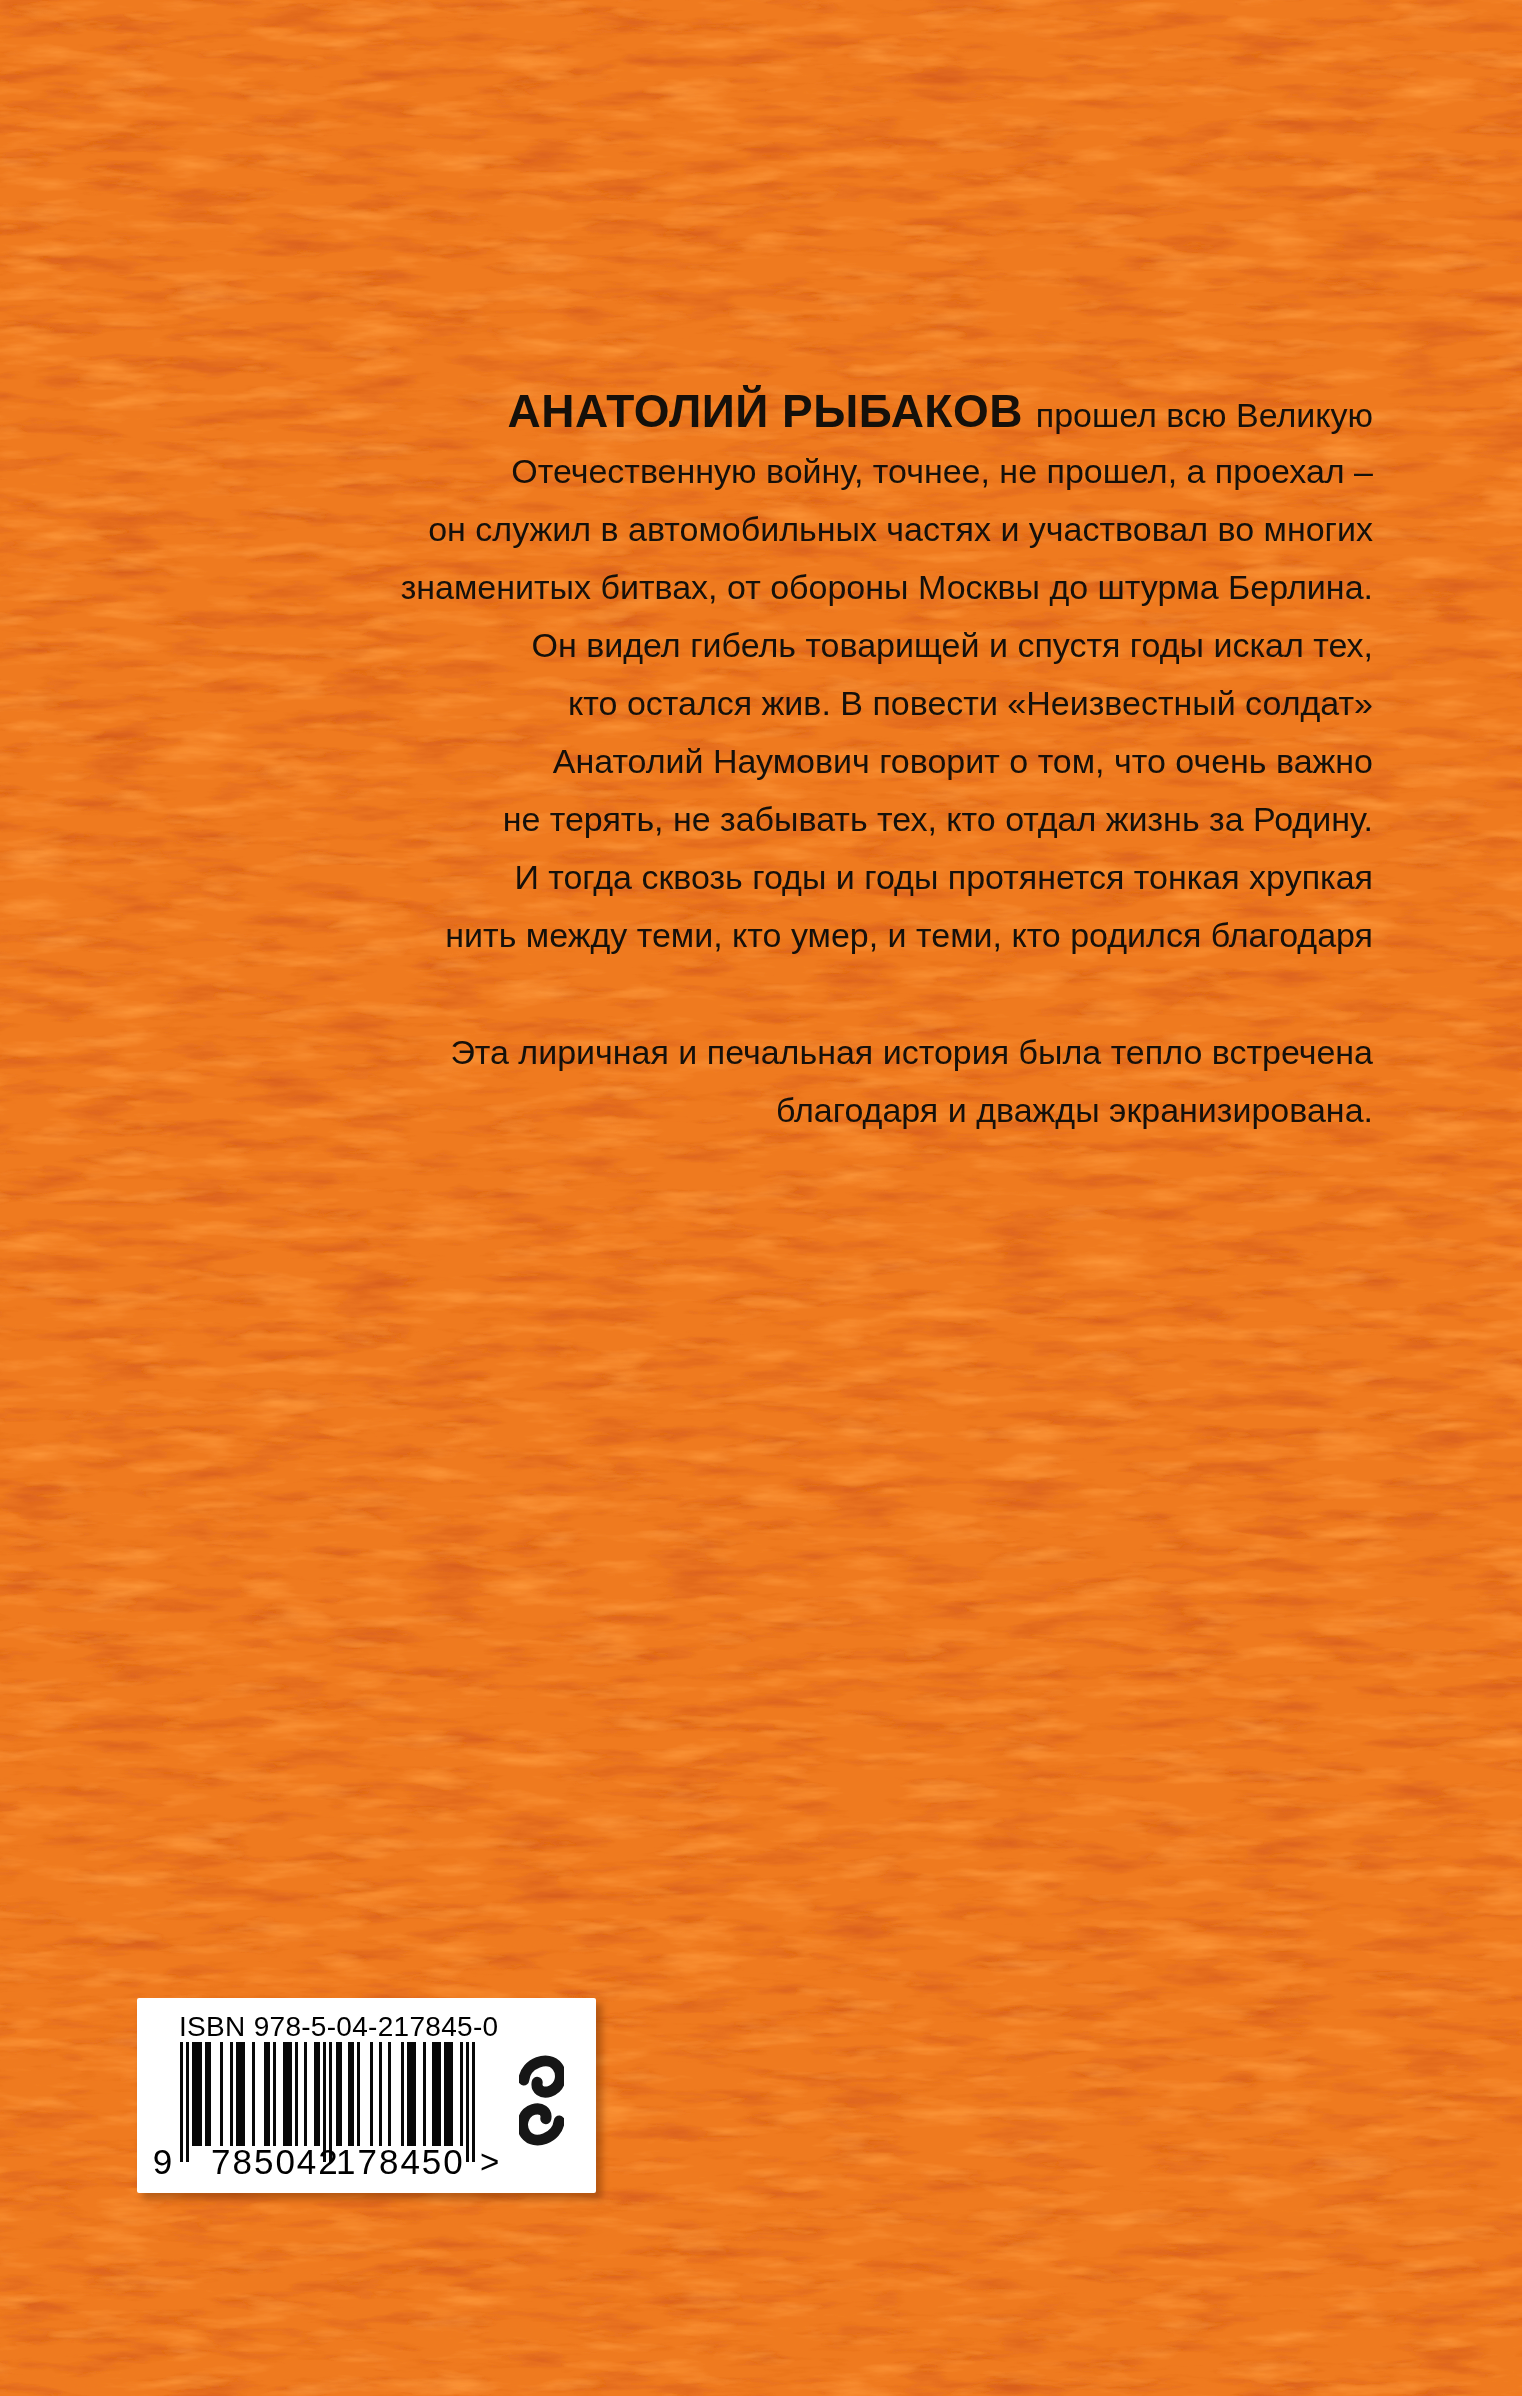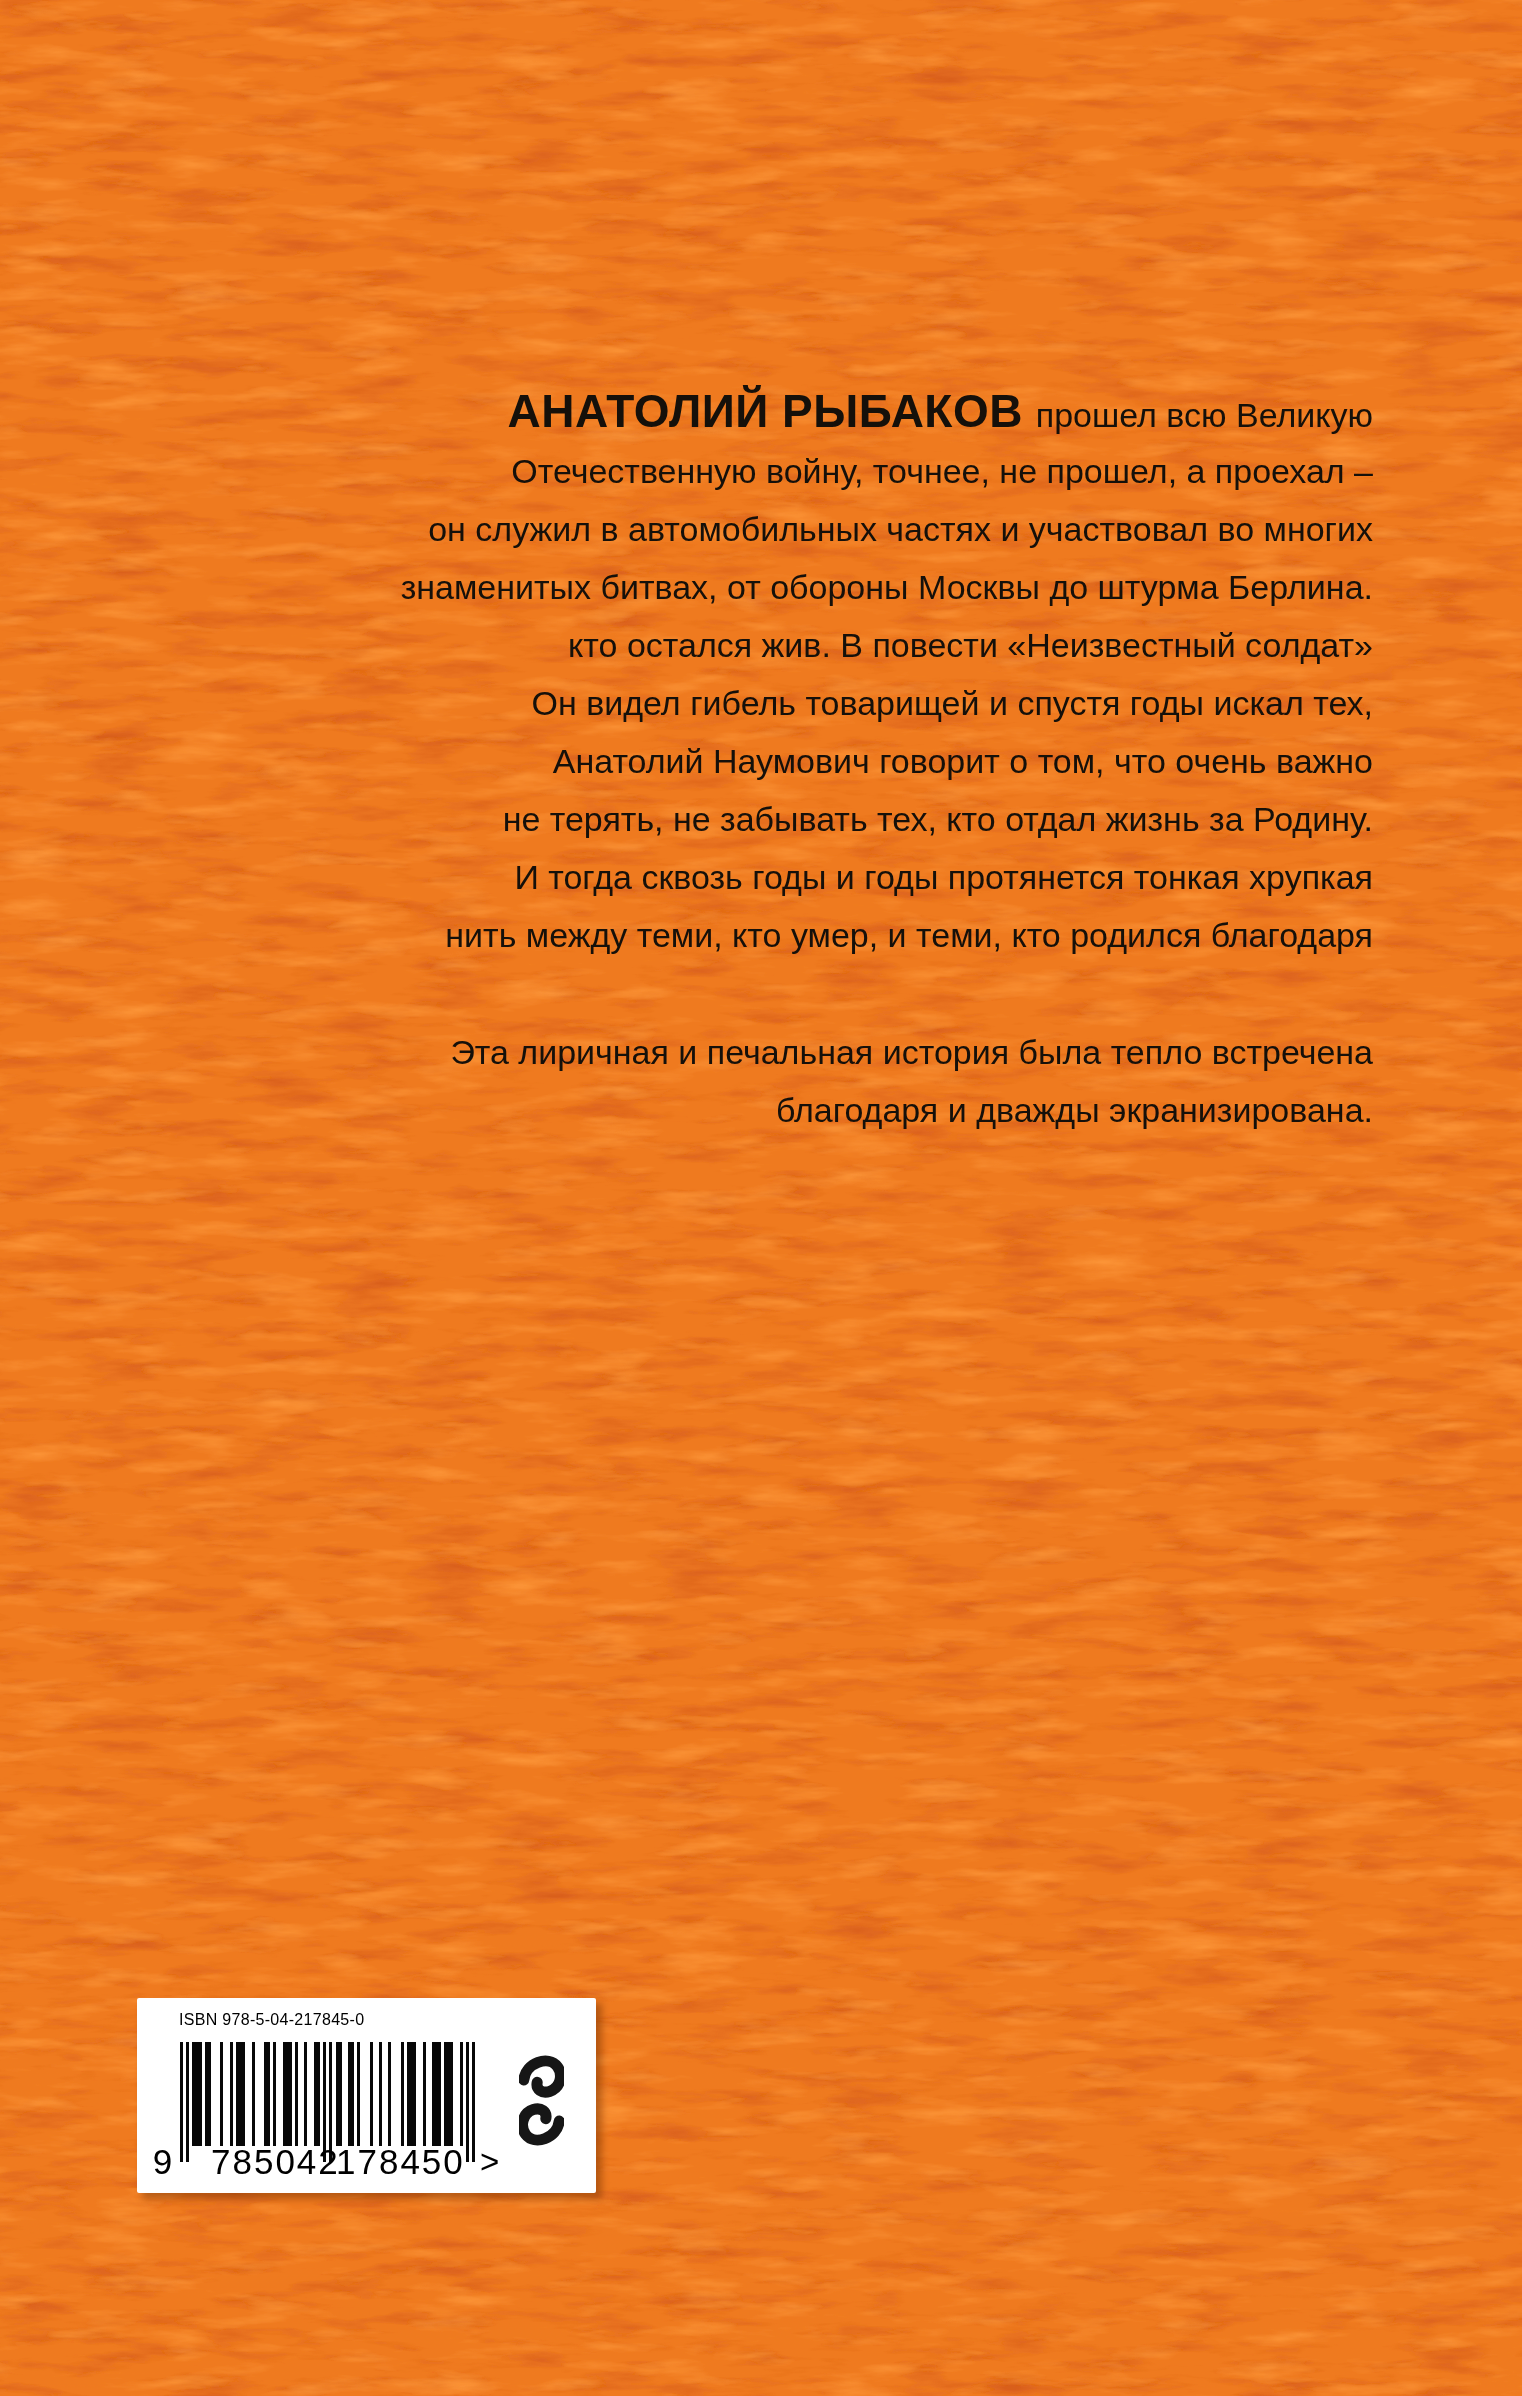--- a/index.html
+++ b/index.html
@@ -23,21 +23,21 @@
   .para2{margin-top:59px;}
 
   
   .isbn-box{
     position:absolute;left:137px;top:1998px;width:459px;height:195px;
     background:#ffffff;border-radius:2px;
     box-shadow:5.9px 5.9px 7.9px rgba(110,45,0,0.45);
   }
   .isbn-label{
     position:absolute;left:42px;top:12.8px;
-    font-size:16px;color:#000;letter-spacing:0.3px;white-space:nowrap;
+    font-size:28px;color:#000;letter-spacing:0.3px;white-space:nowrap;
   }
   .barcode{position:absolute;left:43px;top:44px;width:296px;height:120px;}
   .barcode .bar{position:absolute;top:0;background:#070707;}
   .bc-digits{position:absolute;left:0;top:146px;width:459px;height:39px;
     font-size:35px;color:#000;}
   .bc-digits span{position:absolute;top:0;line-height:35px;white-space:nowrap;}
   .bc-digits .d9{left:15.8px;}
   .bc-digits .g1{left:74px;letter-spacing:2px;}
   .bc-digits .g2{left:199px;letter-spacing:2px;}
   .bc-digits .gt{left:343px;font-size:33px;}
@@ -72,22 +72,22 @@
     </defs>
     <rect width="1546" height="2433" fill="#ef7a1f"></rect>
     <rect width="1546" height="2433" filter="url(#leather)"></rect>
   </svg>
 
   <div class="annotation">
     <div class="line first"><span class="author">АНАТОЛИЙ РЫБАКОВ</span><span class="rest">прошел всю Великую</span></div>
     <div class="line">Отечественную войну, точнее, не прошел, а проехал –</div>
     <div class="line">он служил в автомобильных частях и участвовал во многих</div>
     <div class="line">знаменитых битвах, от обороны Москвы до штурма Берлина.</div>
+    <div class="line">Он видел гибель товарищей и спустя годы искал тех,</div>
     <div class="line">кто остался жив. В повести «Неизвестный солдат»</div>
-    <div class="line">Он видел гибель товарищей и спустя годы искал тех,</div>
     <div class="line">Анатолий Наумович говорит о том, что очень важно</div>
     <div class="line">не терять, не забывать тех, кто отдал жизнь за Родину.</div>
     <div class="line">И тогда сквозь годы и годы протянется тонкая хрупкая</div>
     <div class="line">нить между теми, кто умер, и теми, кто родился благодаря</div>
     <div class="para2">
       <div class="line">Эта лиричная и печальная история была тепло встречена</div>
       <div class="line">благодаря и дважды экранизирована.</div>
     </div>
   </div>
 

